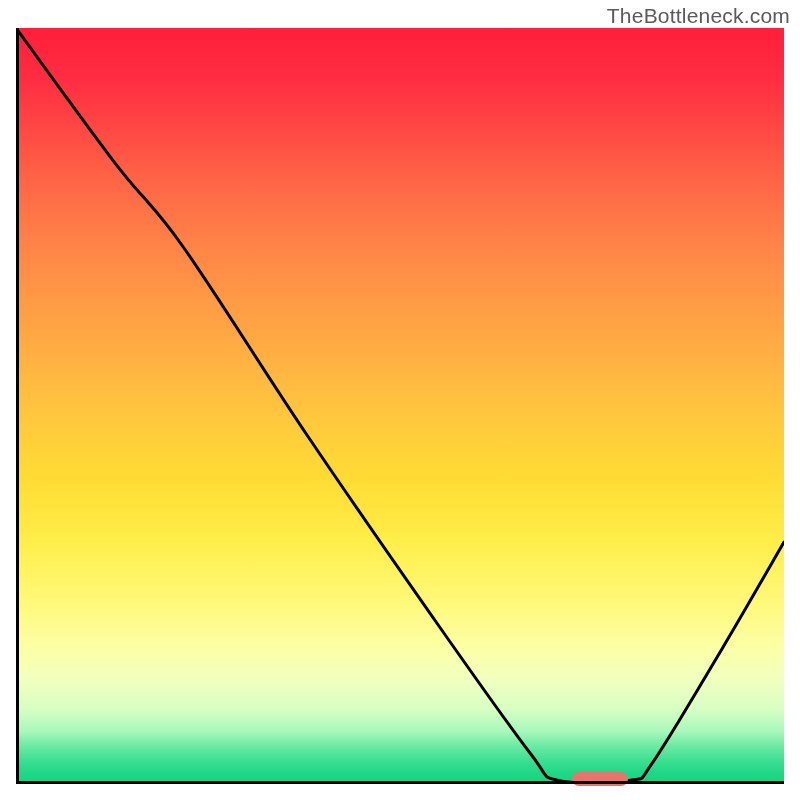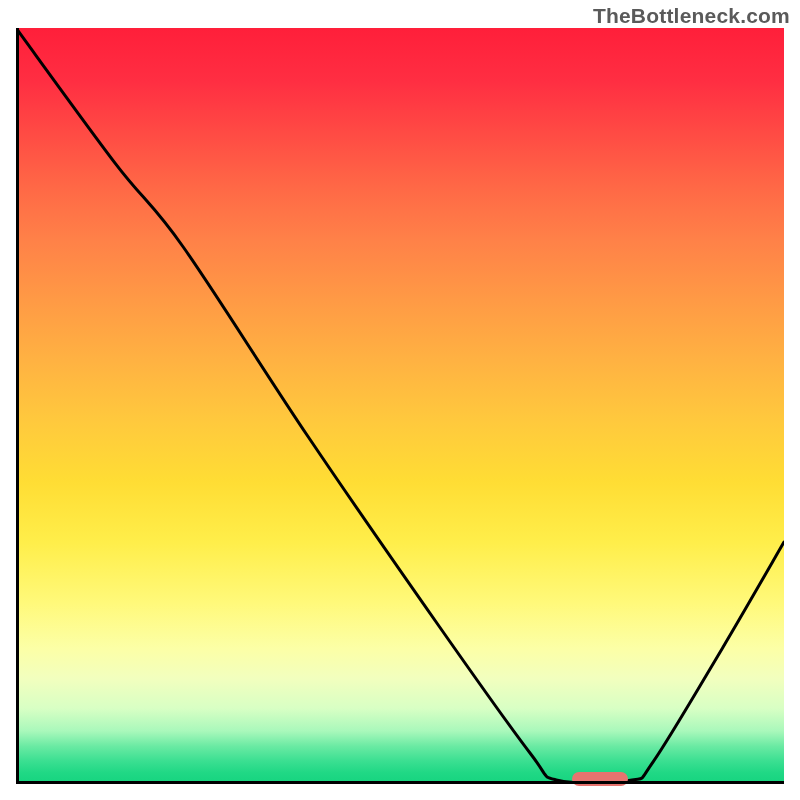--- a/index.html
+++ b/index.html
@@ -13,21 +13,21 @@
   .container {
     position: relative;
     width: 800px;
     height: 800px;
   }
   .watermark {
     position: absolute;
     top: 4px;
     right: 10px;
     font-size: 21px;
-    font-weight: 700;
+    font-weight: 400;
     color: #5a5a5a;
     letter-spacing: 0.2px;
   }
   .plot-area {
     position: absolute;
     left: 16px;
     top: 28px;
     width: 768px;
     height: 756px;
     background: linear-gradient(to bottom,

